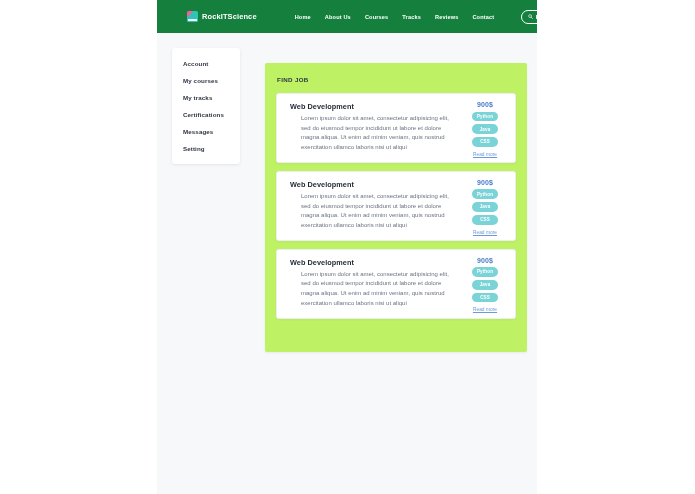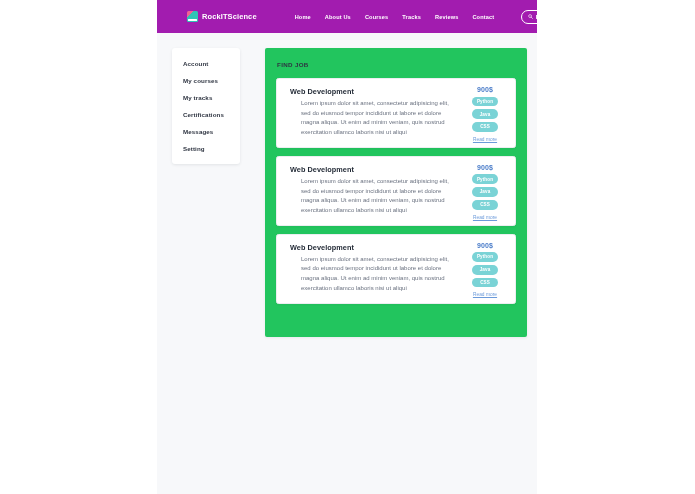--- a/index.html
+++ b/index.html
@@ -23,21 +23,21 @@
     background: #f7f8fa;
   }
 
   
   #header {
     position: absolute;
     left: 0;
     top: 0;
     width: 380px;
     height: 33px;
-    background: #a21caf;
+    background: #15803d;
     display: flex;
     align-items: center;
   }
 
   .brand {
     display: flex;
     align-items: center;
     margin-left: 30px;
     gap: 4px;
   }
@@ -131,24 +131,24 @@
     color: #2f3542;
     padding: 5px 0 5px 11px;
     letter-spacing: 0.1px;
     white-space: nowrap;
   }
 
   
   #main-panel {
     position: absolute;
     left: 108px;
-    top: 15px;
+    top: 30px;
     width: 262px;
     height: 289px;
-    background: #22c55e;
+    background: #bef264;
     border-radius: 2px;
     box-shadow: 0 1px 3px rgba(40,45,60,0.07);
   }
 
   #find-job-title {
     position: absolute;
     left: 12px;
     top: 13px;
     font-size: 6.2px;
     font-weight: bold;

